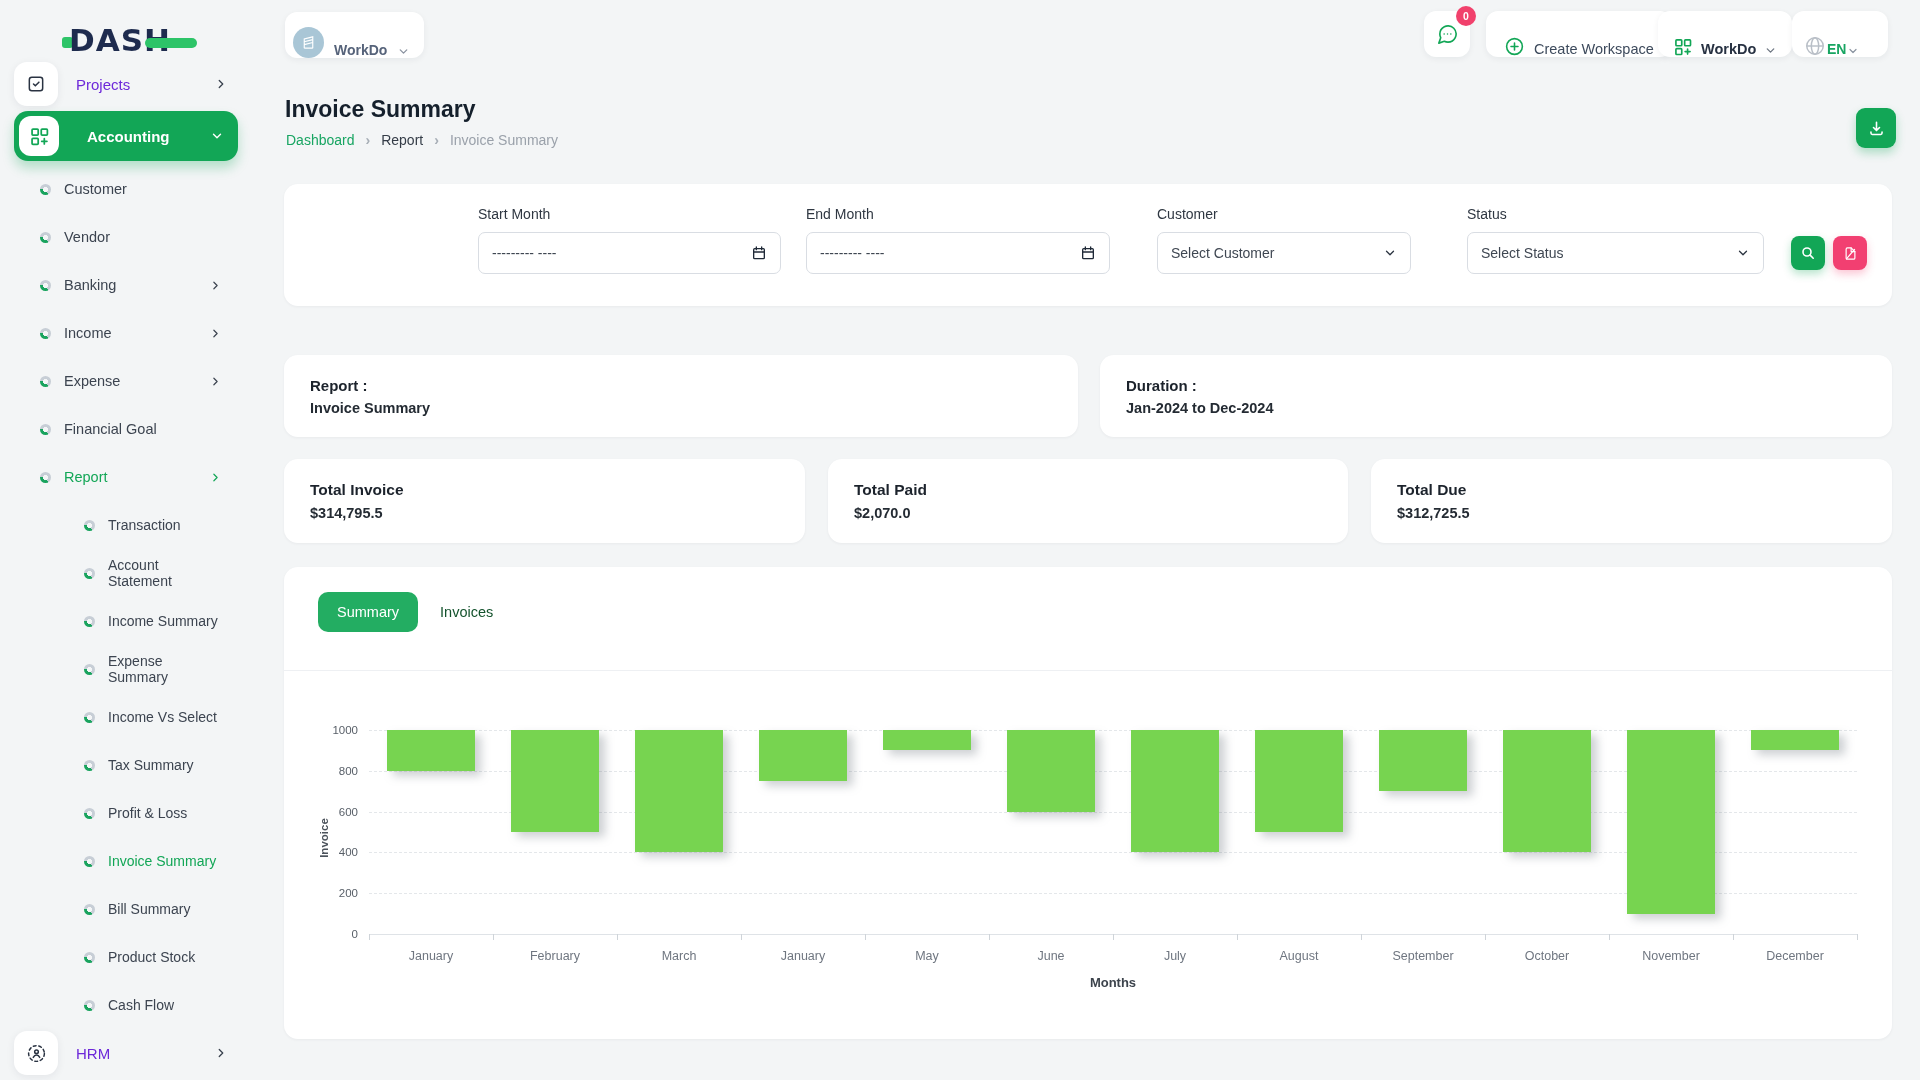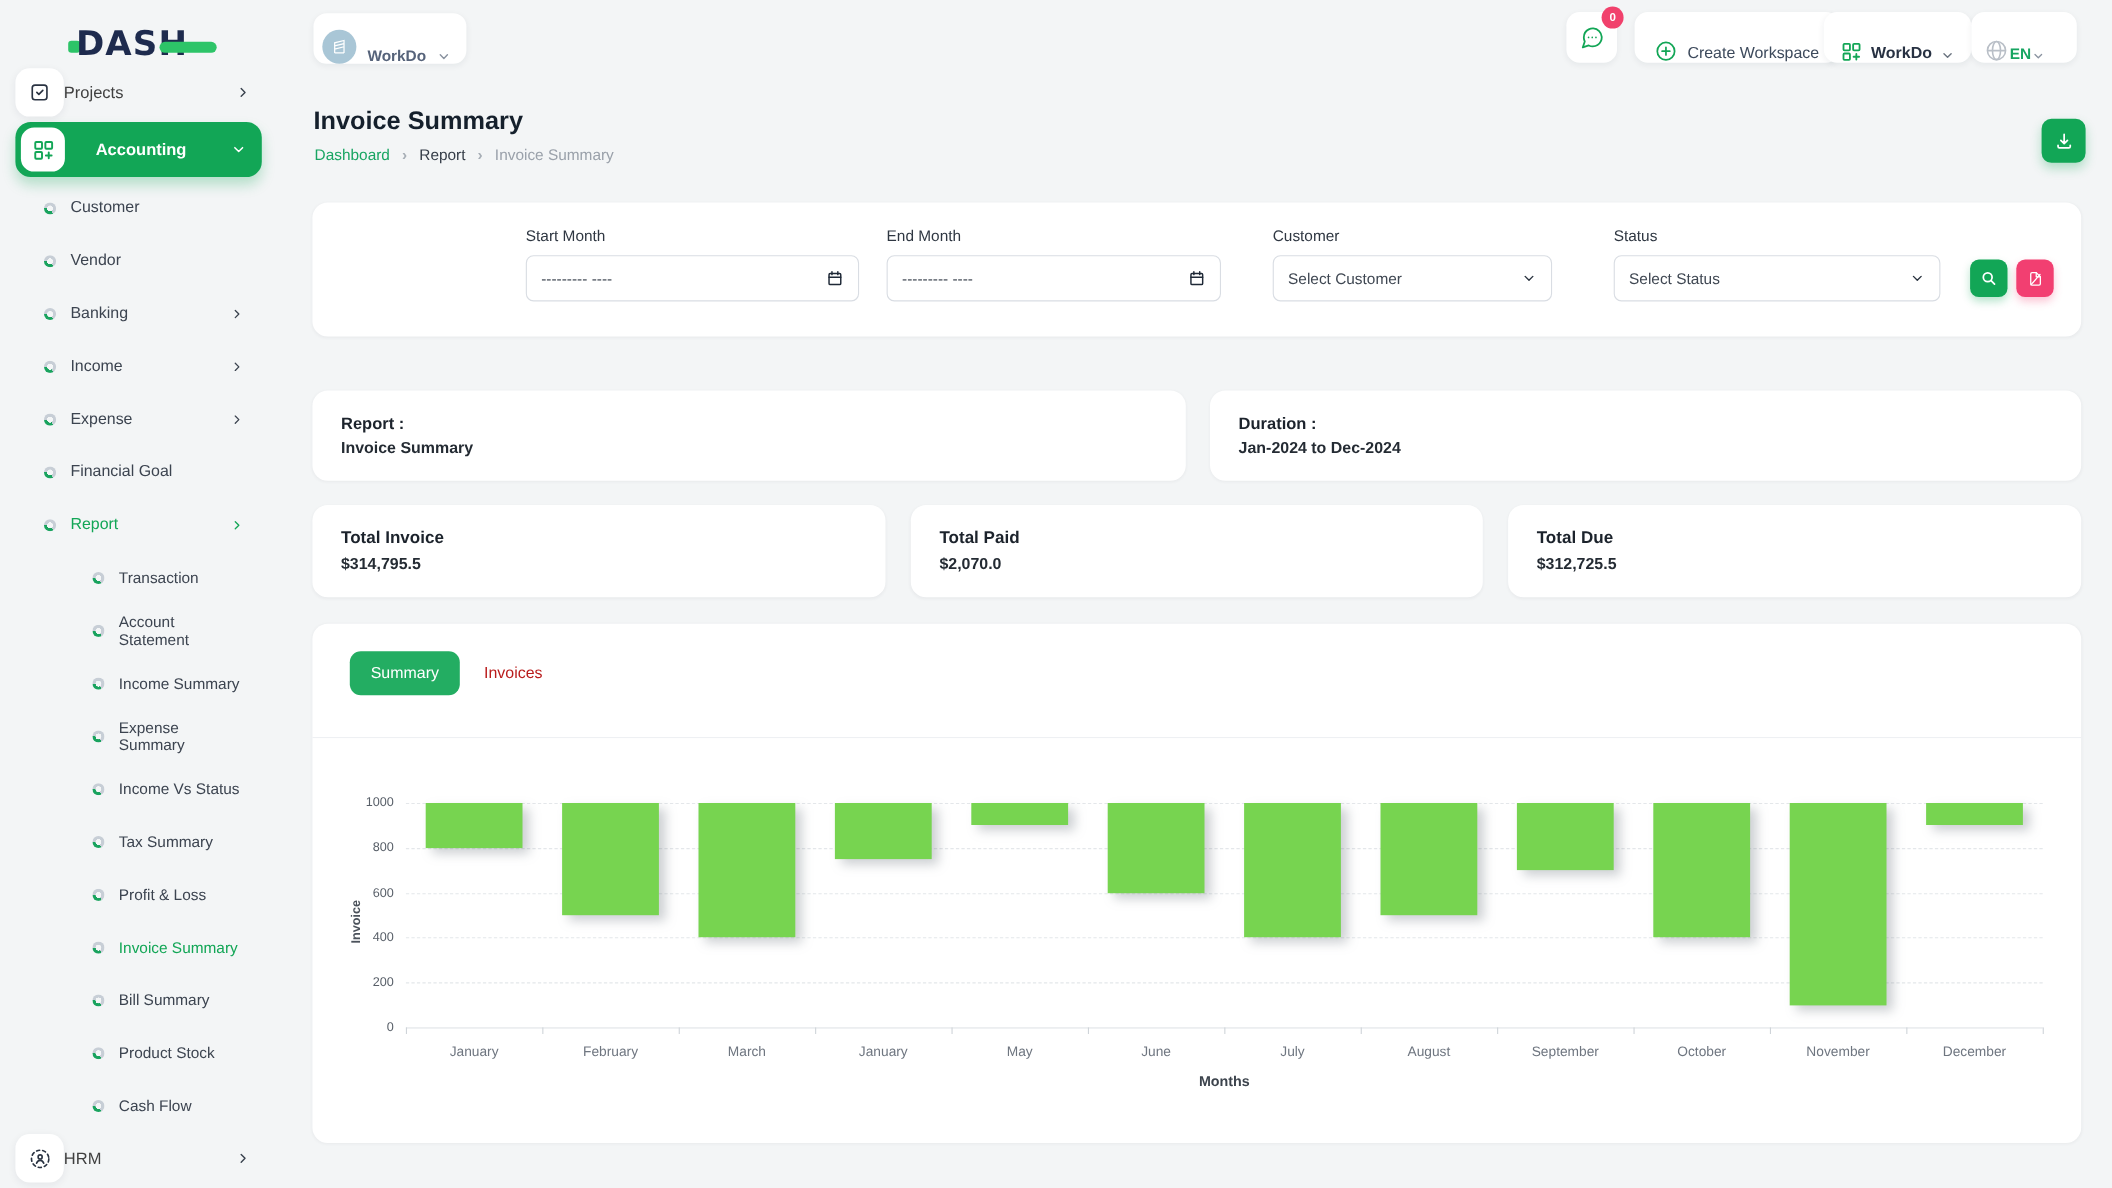--- a/index.html
+++ b/index.html
@@ -23,21 +23,21 @@
   .create-label{font-size:14.5px;color:#3d4a5c;}
   .appmenu-pill{position:absolute;left:1658px;top:11px;height:46px;padding:0 15px;gap:8px;cursor:pointer;}
   .appmenu-label{font-size:14.5px;font-weight:600;color:#273142;}
   .lang-pill{position:absolute;left:1792px;top:11px;height:46px;width:96px;padding:0 12px;gap:1px;cursor:pointer;}
   .lang-label{font-size:14px;font-weight:700;color:#18a562;}
 
   
   .sidebar{position:absolute;left:0;top:60px;width:254px;}
   .side-row{height:48px;display:flex;align-items:center;padding:0 26px 0 14px;cursor:pointer;}
   .icon-chip{width:44px;height:44px;border-radius:13px;background:#fff;box-shadow:0 2px 8px rgba(25,35,55,.07);display:flex;align-items:center;justify-content:center;flex:0 0 auto;}
-  .side-row .lbl{font-size:15px;color:#404040;margin-left:0;flex:1;}
+  .side-row .lbl{font-size:15px;color:#6d28d9;margin-left:18px;flex:1;}
   .acc-pill{height:50px;margin:3px 16px 4px 14px;border-radius:14px;background:#12a656;box-shadow:0 7px 12px rgba(18,166,86,.28);display:flex;align-items:center;padding:0 14px 0 5px;cursor:pointer;gap:15px;}
   .acc-chip{width:40px;height:40px;border-radius:12px;background:#fff;display:flex;align-items:center;justify-content:center;}
   .acc-lbl{font-size:15px;font-weight:700;color:#fff;margin-left:13px;flex:1;}
   .side-sub{height:48px;display:flex;align-items:center;padding:0 32px 0 40px;cursor:pointer;}
   .side-sub .bullet{width:11px;height:11px;border-radius:50%;flex:0 0 auto;
     background:radial-gradient(circle,#f4f6f7 0 2.6px,transparent 2.8px),conic-gradient(from 150deg,#19a35e 0 120deg,#c7ced6 120deg 360deg);}
   .side-sub-label{font-size:14.5px;color:#3c4450;margin-left:13px;flex:1;}
   .side-sub.lvl2{padding-left:84px;}
   .side-sub.lvl2 .side-sub-label{font-size:14px;}
   .side-sub.active .side-sub-label{color:#12a656;}
@@ -62,21 +62,21 @@
   .btn-reset{left:1549px;background:#f23f71;box-shadow:0 4px 8px rgba(242,63,113,.3);}
 
   .info-card{padding:22px 26px;}
   .ic-title{font-size:15px;font-weight:700;color:#1c232c;}
   .ic-value{font-size:14.5px;font-weight:600;color:#242b33;margin-top:6px;}
 
   
   .chart-card{left:284px;top:567px;width:1608px;height:472px;}
   .tabs{position:absolute;left:34px;top:25px;display:flex;align-items:center;gap:22px;}
   .tab-active{height:40px;padding:0 19px;border-radius:10px;background:#23ad62;color:#fff;font-size:14.5px;display:flex;align-items:center;cursor:pointer;}
-  .tab-plain{font-size:14.5px;color:#b91c1c;cursor:pointer;}
+  .tab-plain{font-size:14.5px;color:#14532d;cursor:pointer;}
   .tab-divider{position:absolute;left:0;right:0;top:103px;border-top:1px solid #eef0f3;}
   .plot{position:absolute;left:85px;top:163px;width:1488px;height:204px;}
   .gridline{position:absolute;left:0;right:0;height:0;border-top:1px dashed #e4e7ea;}
   .gridline.zero{border-top:1px solid #dfe3e7;}
   .ytick{position:absolute;width:60px;text-align:right;font-size:11.5px;color:#585f68;transform:translateY(-6px);}
   .ylab{position:absolute;left:20px;top:50%;font-size:11.5px;font-weight:700;color:#4b525b;transform:rotate(-90deg);transform-origin:center;}
   .cols{position:absolute;left:0;top:0;width:100%;height:100%;display:flex;}
   .col{position:relative;flex:1;display:flex;align-items:flex-start;justify-content:center;height:100%;}
   .bar{width:88px;filter:drop-shadow(6px 5px 5px rgba(90,100,110,.30));}
   .xtick{position:absolute;bottom:-6px;width:1px;height:6px;background:#cfd4d9;}
@@ -240,21 +240,21 @@
         <div class="side-sub lvl2">
           <span class="bullet"></span>
           <span class="side-sub-label">Income Summary</span>
         </div>
         <div class="side-sub lvl2">
           <span class="bullet"></span>
           <span class="side-sub-label">Expense Summary</span>
         </div>
         <div class="side-sub lvl2">
           <span class="bullet"></span>
-          <span class="side-sub-label">Income Vs Status</span>
+          <span class="side-sub-label">Income Vs Select</span>
         </div>
         <div class="side-sub lvl2">
           <span class="bullet"></span>
           <span class="side-sub-label">Tax Summary</span>
         </div>
         <div class="side-sub lvl2">
           <span class="bullet"></span>
           <span class="side-sub-label">Profit &amp; Loss</span>
         </div>
         <div class="side-sub lvl2 active">

